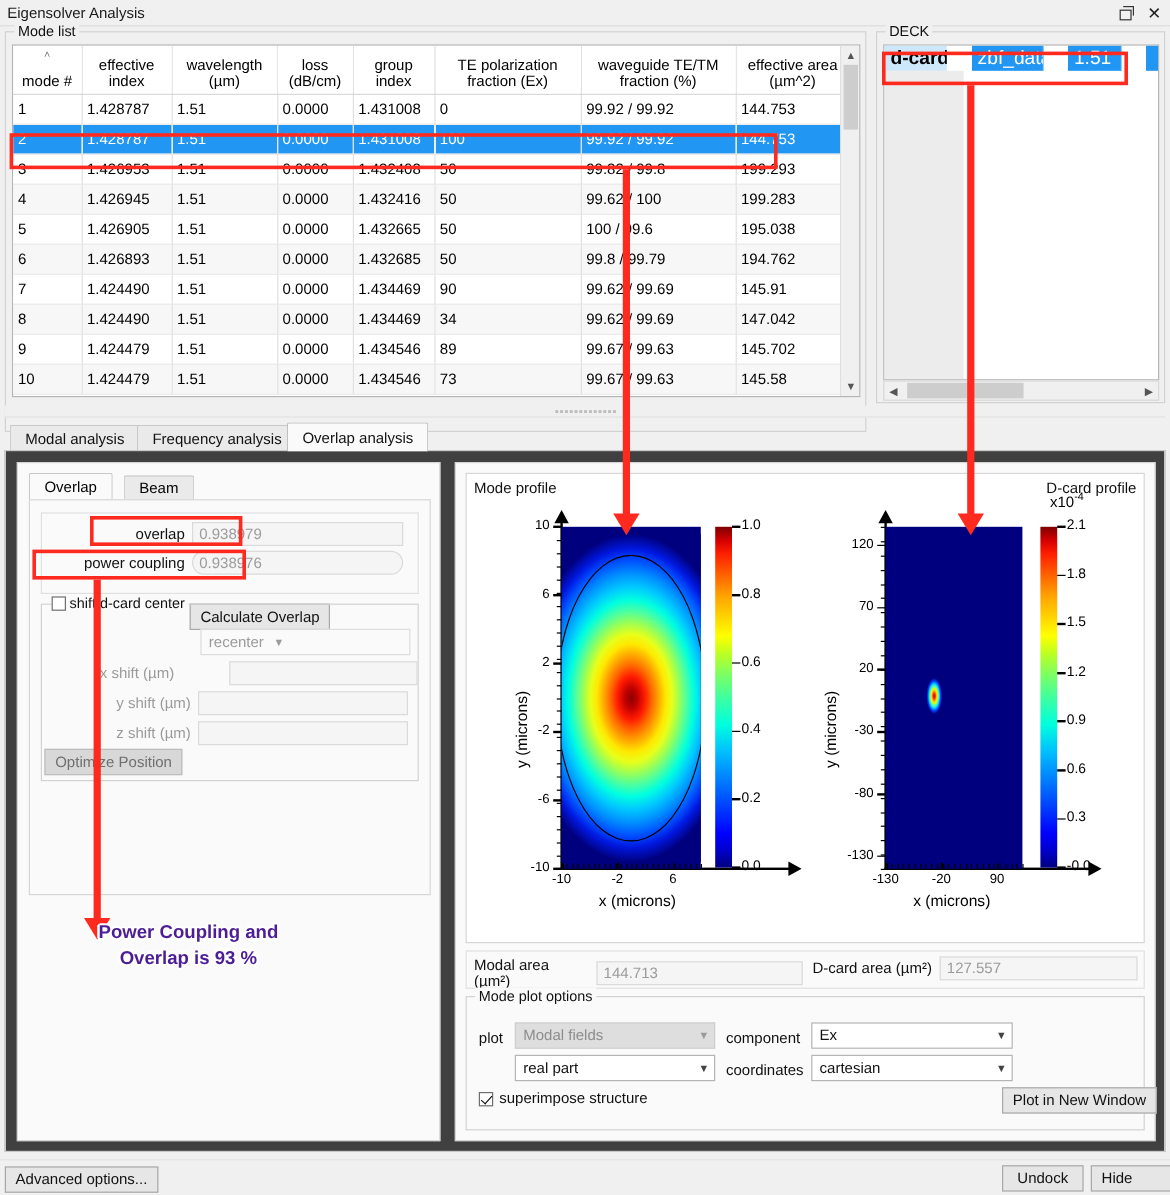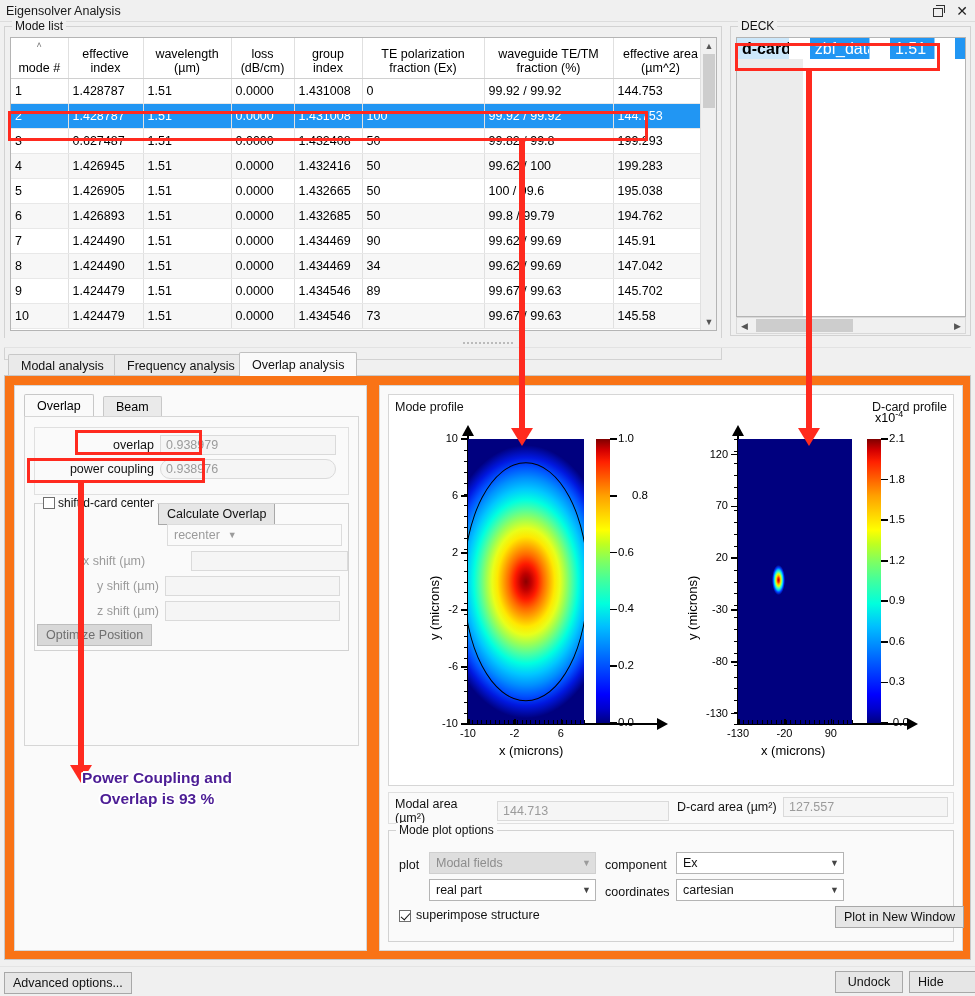--- a/index.html
+++ b/index.html
@@ -128,21 +128,21 @@
   .tabstrip { position: absolute; left: 4px; top: 352px; width: 967px; height: 24px; }
   .tab {
     position: absolute; top: 2px; height: 22px; padding: 0 12px;
     line-height: 22px; font-size: 12.5px;
     border: 1px solid #c8c8c8; border-bottom: none; background: #eaeaea;
     border-radius: 2px 2px 0 0; color: #111;
   }
   .tab.active { background: #fafafa; top: 0; height: 24px; line-height: 24px; border-color: #c0c0c0; z-index: 3; }
   .tabpane {
     position: absolute; left: 4px; top: 375px; width: 967px; height: 585px;
-    background: #f97316; border: 1px solid #c8c8c8;
+    background: #404040; border: 1px solid #c8c8c8;
   }
 
   
   .leftcard {
     position: absolute; left: 9px; top: 9px; width: 353px; height: 566px;
     background: #fafafa; border: 1px solid #d6d6d6;
   }
   .subtabstrip { position: absolute; left: 9px; top: 8px; height: 22px; }
   .subtab {
     position: absolute; top: 2px; height: 20px; padding: 0 12px; line-height: 20px;
@@ -343,21 +343,21 @@
             <td class="col1">1.428787</td>
             <td class="col2">1.51</td>
             <td class="col3">0.0000</td>
             <td class="col4">1.431008</td>
             <td class="col5">100</td>
             <td class="col6">99.92 / 99.92</td>
             <td class="col7">144.753</td>
           </tr>
           <tr>
             <td class="col0">3</td>
-            <td class="col1">0.627487</td>
+            <td class="col1">1.426953</td>
             <td class="col2">1.51</td>
             <td class="col3">0.0000</td>
             <td class="col4">1.432408</td>
             <td class="col5">50</td>
             <td class="col6">99.82 / 99.8</td>
             <td class="col7">199.293</td>
           </tr>
           <tr class="alt">
             <td class="col0">4</td>
             <td class="col1">1.426945</td>
@@ -621,21 +621,21 @@
         <div id="mode-cbticks">
             <div class="cbtick" style="left: 191px; top: 297.2px;"></div>
             <div class="cblabel" style="left: 199px; top: 291px;">0.0</div>
             <div class="cbtick" style="left: 191px; top: 240.4px;"></div>
             <div class="cblabel" style="left: 199px; top: 234.2px;">0.2</div>
             <div class="cbtick" style="left: 191px; top: 183.6px;"></div>
             <div class="cblabel" style="left: 199px; top: 177.4px;">0.4</div>
             <div class="cbtick" style="left: 191px; top: 126.8px;"></div>
             <div class="cblabel" style="left: 199px; top: 120.6px;">0.6</div>
             <div class="cbtick" style="left: 191px; top: 70px;"></div>
-            <div class="cblabel" style="left: 213px; top: 63.8px;">0.8</div>
+            <div class="cblabel" style="left: 199px; top: 63.8px;">0.8</div>
             <div class="cbtick" style="left: 191px; top: 13.2px;"></div>
             <div class="cblabel" style="left: 199px; top: 7px;">1.0</div>
           </div>
       </div>
 
       <div id="dcard-chart" style="position:absolute; left:290px; top:30px; width:270px; height:345px;">
         <div class="axis-line" style="left:58px; top:10px; width:1.6px; height:290px;"></div>
         <div class="ann-arrow" style="left:53px; top:0px; border-left:6px solid transparent; border-right:6px solid transparent; border-bottom:11px solid #000;"></div>
         <div class="axis-line" style="left:58px; top:298px; width:175px; height:1.6px;"></div>
         <div class="ann-arrow" style="left:228px; top:293px; border-top:6px solid transparent; border-bottom:6px solid transparent; border-left:11px solid #000;"></div>

